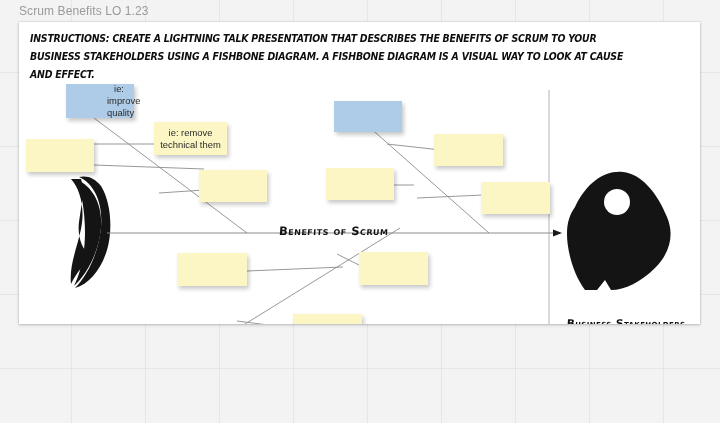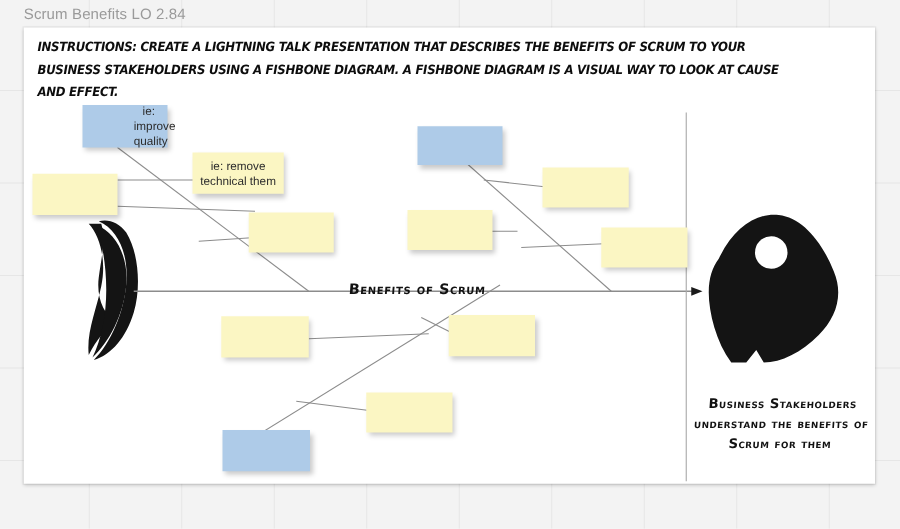--- a/index.html
+++ b/index.html
@@ -39,21 +39,21 @@
     letter-spacing: 0.1px;
     white-space: nowrap;
   }
 
   
   #canvas {
     position: absolute;
     left: 19px;
     top: 22px;
     width: 681px;
-    height: 365px;
+    height: 302px;
     background: #ffffff;
     box-shadow: 0 1px 3px rgba(0,0,0,0.22), 0 0 0 1px rgba(0,0,0,0.045);
     overflow: hidden;
   }
 
   
   #instructions {
     position: absolute;
     left: 11px;
     top: 8px;
@@ -123,21 +123,21 @@
     letter-spacing: 0.4px;
     font-variant: small-caps;
     transform: skewX(-4deg);
   }
 </style>
 </head>
 <body>
 
 <div id="app-background"></div>
 
-<div id="doc-title">Scrum Benefits LO 2.84</div>
+<div id="doc-title">Scrum Benefits LO 1.23</div>
 
 <div id="canvas">
 
   <div id="instructions">INSTRUCTIONS: CREATE A LIGHTNING TALK PRESENTATION THAT DESCRIBES THE BENEFITS OF SCRUM TO YOUR BUSINESS STAKEHOLDERS USING A FISHBONE DIAGRAM. A FISHBONE DIAGRAM IS A VISUAL WAY TO LOOK AT CAUSE AND EFFECT.</div>
 
   <svg id="diagram-svg" viewBox="0 0 681 365">
 
     <g>
       <path d="M 52 157 C 62 168 66 188 62 207 C 58 226 50 244 52 262
                C 58 250 66 240 74 236 C 64 230 58 216 60 200

